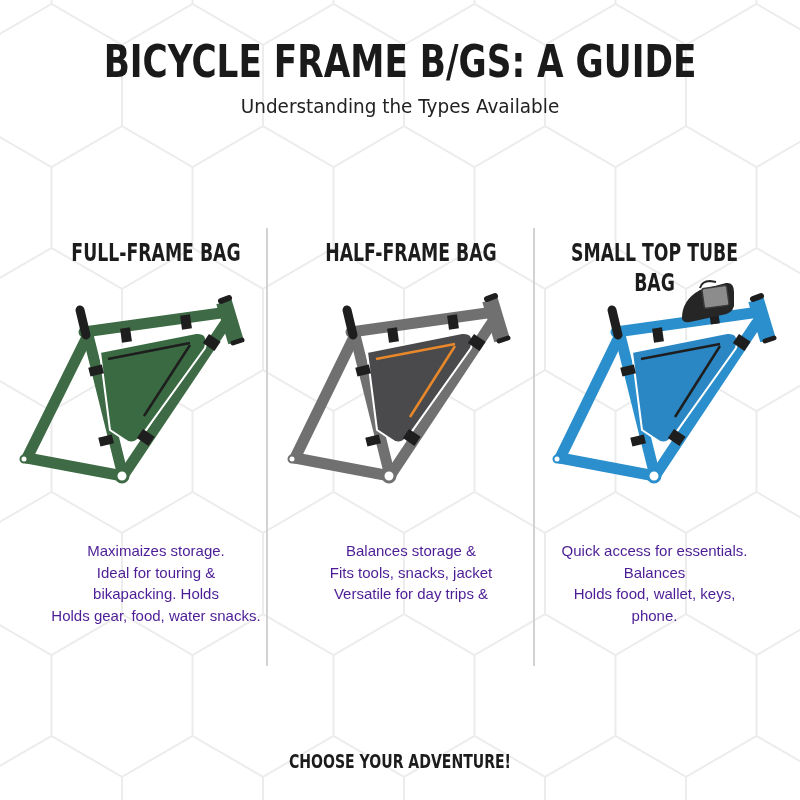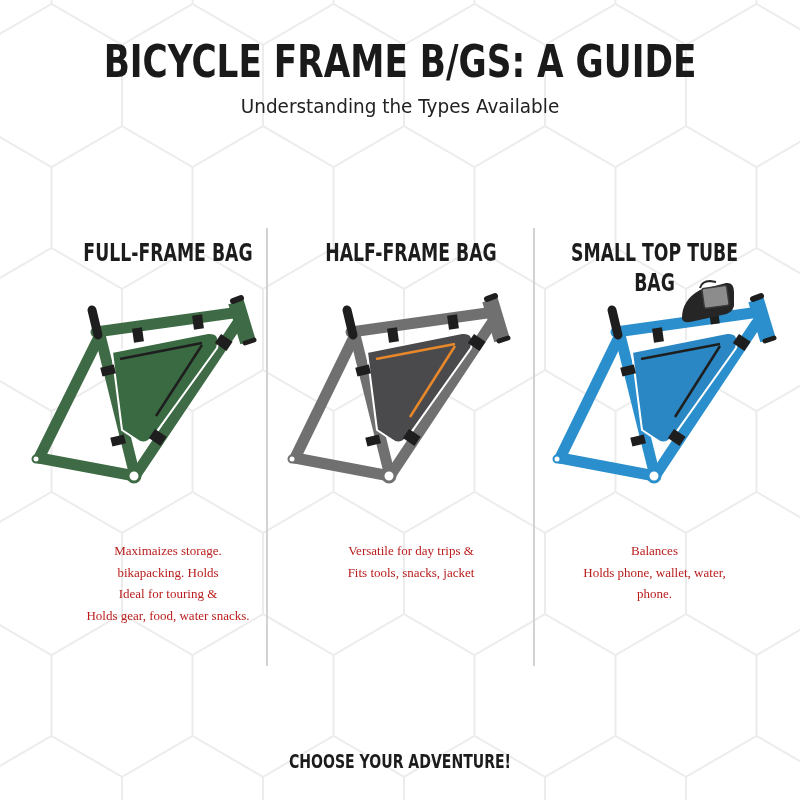--- a/index.html
+++ b/index.html
@@ -28,21 +28,21 @@
   .divider { position: absolute; top: 228px; width: 2px; height: 438px; background: #d2d2d2; }
 
   .col { position: absolute; top: 230px; height: 440px; }
   .col-heading {
     position: absolute; left: 0; top: 8px; width: 100%; text-align: center;
     font-family: "DejaVu Sans", sans-serif; font-weight: bold; font-size: 24px; color: #1c1c1c;
     transform: scaleX(0.72); line-height: 30px;
   }
   .col-desc {
     position: absolute; left: 0; top: 310px; width: 100%; text-align: center;
-    font-family: Liberation Serif, serif; font-size: 13px; line-height: 21.5px; color: #b91c1c;
+    font-family: Liberation Sans, sans-serif; font-size: 15px; line-height: 21.5px; color: #4c1d95;
   }
   .col-desc div { white-space: nowrap; }
   .bike { position: absolute; left: 0; top: 0; }
 
   .footer {
     position: absolute; left: 0; top: 750px; width: 800px; text-align: center;
     font-family: "DejaVu Sans", sans-serif; font-weight: bold; font-size: 19px; color: #1c1c1c;
     transform: scaleX(0.74); transform-origin: 400px 0;
   }
 </style>
@@ -58,21 +58,21 @@
   <rect width="800" height="800" fill="url(#hexpat)"></rect>
 </svg>
 
 <div class="page">
   <div class="title">BICYCLE FRAME B/GS: A GUIDE</div>
   <div class="subtitle">Understanding the Types Available</div>
 
   <div class="divider" style="left:266px"></div>
   <div class="divider" style="left:533px"></div>
 
-  <div class="col" style="left:12px; width:312px">
+  <div class="col" style="left:0; width:312px">
     <div class="col-heading">FULL-FRAME BAG</div>
     <svg class="bike" width="266" height="270" viewBox="0 230 266 270" xmlns="http://www.w3.org/2000/svg">
       <g stroke="#3e6b45" stroke-width="11" stroke-linecap="round" fill="none">
         <line x1="27" y1="458" x2="123" y2="476"></line>
         <line x1="27" y1="458" x2="88" y2="335"></line>
         <line x1="88" y1="335" x2="123" y2="476"></line>
         <line x1="84" y1="332" x2="228" y2="312"></line>
         <line x1="225" y1="324" x2="123" y2="476"></line>
       </g>
       <line x1="224" y1="302" x2="236" y2="342" stroke="#3e6b45" stroke-width="16" stroke-linecap="butt"></line>
@@ -88,22 +88,22 @@
         <rect x="121" y="328" width="10" height="14" transform="rotate(-8 126 335)"></rect>
         <rect x="181" y="315" width="10" height="14" transform="rotate(-8 186 322)"></rect>
         <rect x="89" y="366" width="14" height="9" transform="rotate(-14 96 370)"></rect>
         <rect x="99" y="436" width="14" height="9" transform="rotate(-14 106 440)"></rect>
         <rect x="205" y="337" width="14" height="11" transform="rotate(34 212 342)"></rect>
         <rect x="139" y="432" width="14" height="11" transform="rotate(34 146 437)"></rect>
       </g>
     </svg>
     <div class="col-desc">
       <div>Maximaizes storage.</div>
+      <div>Ideal for touring &amp;</div>
       <div>bikapacking. Holds</div>
-      <div>Ideal for touring &amp;</div>
       <div>Holds gear, food, water snacks.</div>
     </div>
   </div>
 
   <div class="col" style="left:268px; width:286px">
     <div class="col-heading">HALF-FRAME BAG</div>
     <svg class="bike" width="265" height="270" viewBox="268 230 265 270" xmlns="http://www.w3.org/2000/svg">
       <g stroke="#707070" stroke-width="11" stroke-linecap="round" fill="none">
         <line x1="295" y1="458" x2="390" y2="476"></line>
         <line x1="295" y1="458" x2="355" y2="335"></line>
@@ -123,22 +123,23 @@
       <g fill="#1e1e1e">
         <rect x="388" y="328" width="10" height="14" transform="rotate(-8 393 335)"></rect>
         <rect x="448" y="315" width="10" height="14" transform="rotate(-8 453 322)"></rect>
         <rect x="356" y="366" width="14" height="9" transform="rotate(-14 363 370)"></rect>
         <rect x="366" y="436" width="14" height="9" transform="rotate(-14 373 440)"></rect>
         <rect x="470" y="337" width="14" height="11" transform="rotate(34 477 342)"></rect>
         <rect x="405" y="432" width="14" height="11" transform="rotate(34 412 437)"></rect>
       </g>
     </svg>
     <div class="col-desc">
+      <div>Balances storage &amp;</div>
+      <div>Fits tools, snacks, jacket</div>
       <div>Versatile for day trips &amp;</div>
-      <div>Fits tools, snacks, jacket</div>
     </div>
   </div>
 
   <div class="col" style="left:535px; width:239px">
     <div class="col-heading">SMALL TOP TUBE BAG</div>
     <svg class="bike" width="265" height="270" viewBox="535 230 265 270" xmlns="http://www.w3.org/2000/svg">
       <g stroke="#2a8fcc" stroke-width="11" stroke-linecap="round" fill="none">
         <line x1="560" y1="458" x2="655" y2="476"></line>
         <line x1="560" y1="458" x2="620" y2="335"></line>
         <line x1="620" y1="335" x2="655" y2="476"></line>
@@ -162,20 +163,21 @@
         <rect x="735" y="337" width="14" height="11" transform="rotate(34 742 342)"></rect>
         <rect x="670" y="432" width="14" height="11" transform="rotate(34 677 437)"></rect>
       </g>
       <g>
         <path d="M682 318 Q682 300 700 290 L726 283 Q734 282 734 292 L734 306 Q732 314 722 315 L690 322 Q682 323 682 318 Z" fill="#262626"></path>
         <path d="M700 288 Q702 281 710 281 L716 282" fill="none" stroke="#262626" stroke-width="2"></path>
         <rect x="703" y="287" width="25" height="20" rx="2" fill="#8c8c8c" stroke="#3a3a3a" stroke-width="1.5" transform="rotate(-8 715 297)"></rect>
       </g>
     </svg>
     <div class="col-desc">
+      <div>Quick access for essentials.</div>
       <div>Balances</div>
-      <div>Holds phone, wallet, water,</div>
+      <div>Holds food, wallet, keys,</div>
       <div>phone.</div>
     </div>
   </div>
 
   <div class="footer">CHOOSE YOUR ADVENTURE!</div>
 </div>
 
 </body></html>

